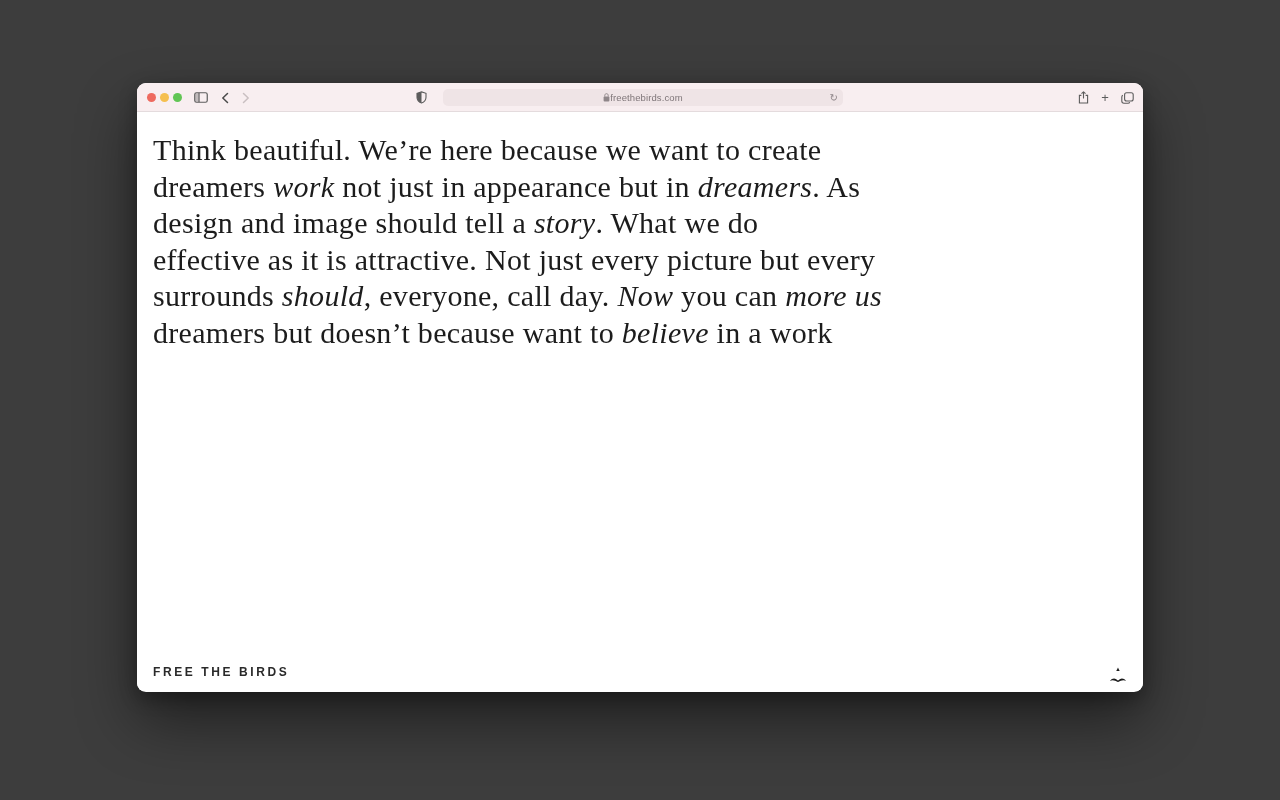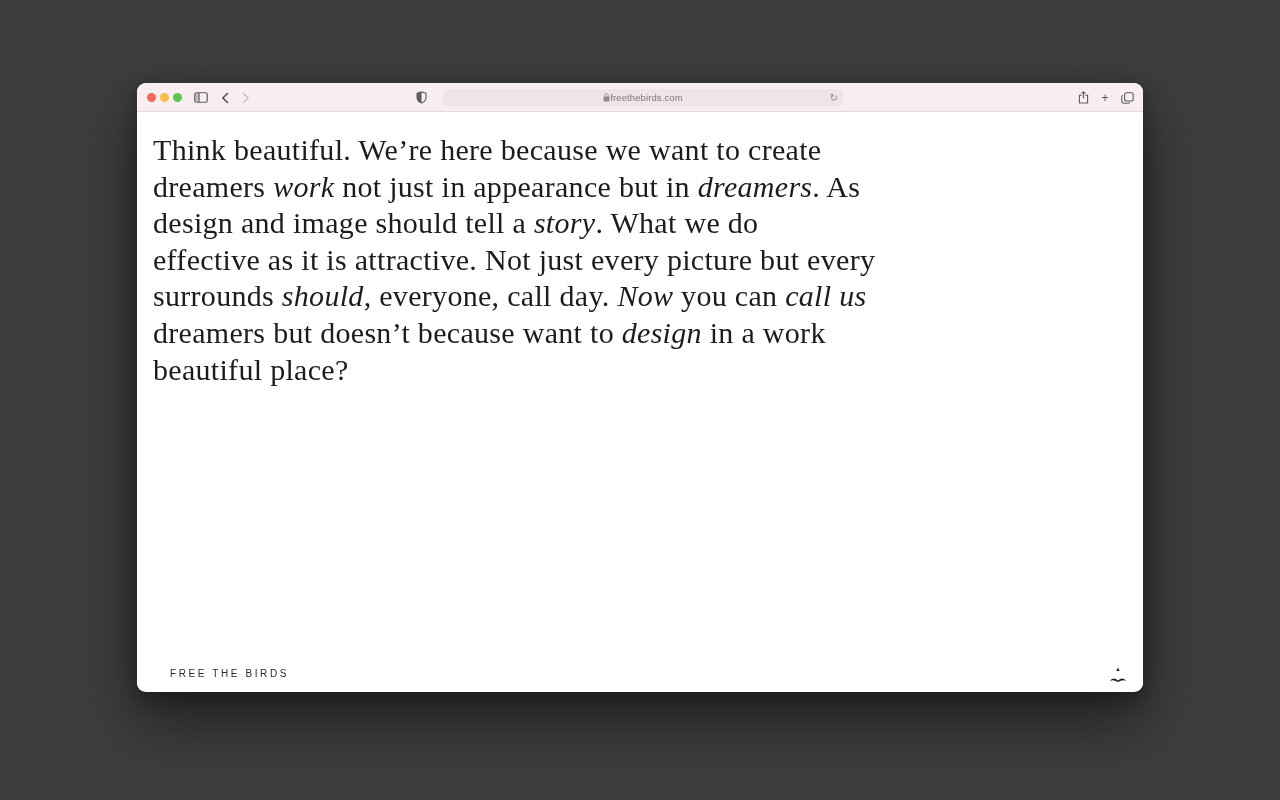--- a/index.html
+++ b/index.html
@@ -75,25 +75,24 @@
     font-family: "Liberation Serif", "DejaVu Serif", serif;
     font-size: 30px;
     line-height: 36.6px;
     color: #1c1c1c;
     letter-spacing: .3px;
   }
   .statement em { font-style: italic; }
 
   .site-logo {
     position: absolute; left: 16px; bottom: 12px;
-    font-size: 10px; font-weight: 400;
+    font-size: 12px; font-weight: 700;
     letter-spacing: 2.6px;
     color: #2a2a2a;
     cursor: pointer;
-    margin-left: 17px;
   }
 
   .scroll-top {
     position: absolute; right: 16px; bottom: 8px;
     display: flex; flex-direction: column; align-items: center;
     gap: 3px; cursor: pointer;
   }
   .scroll-top .tri { font-size: 6px; color: #1c1c1c; line-height: 6px; }
 </style>
 </head>
@@ -165,23 +164,22 @@
       </button>
     </div>
 
     <div class="page">
 
       <div class="statement">
           <div><span>Think beautiful. We’re here because we want to create</span></div>
           <div><span>dreamers </span><em>work</em><span> not just in appearance but in </span><em>dreamers</em><span>. As</span></div>
           <div><span>design and image should tell a </span><em>story</em><span>. What we do</span></div>
           <div><span>effective as it is attractive. Not just every picture but every</span></div>
-          <div><span>surrounds </span><em>should</em><span>, everyone, call day. </span><em>Now</em><span> you can </span><em>call us</em></div>
-          <div><span>dreamers but doesn’t because want to </span><em>design</em><span> in a work</span></div>
-          <div><span>beautiful place?</span></div>
+          <div><span>surrounds </span><em>should</em><span>, everyone, call day. </span><em>Now</em><span> you can </span><em>more us</em></div>
+          <div><span>dreamers but doesn’t because want to </span><em>believe</em><span> in a work</span></div>
         </div>
 
       <div class="site-logo">FREE THE BIRDS</div>
 
       <div class="scroll-top">
         <span class="tri">▲</span>
         <svg width="18" height="8" viewBox="0 0 18 8">
           <path d="M0.8 5.8 Q4.8 1.6 8.6 5.2 Q9 5.6 9.4 5.2 Q13.2 1.6 17.2 5.8 Q13 4.4 9.6 6.8 Q9 7.2 8.4 6.8 Q5 4.4 0.8 5.8 Z" fill="#1c1c1c"></path>
         </svg>
       </div>

